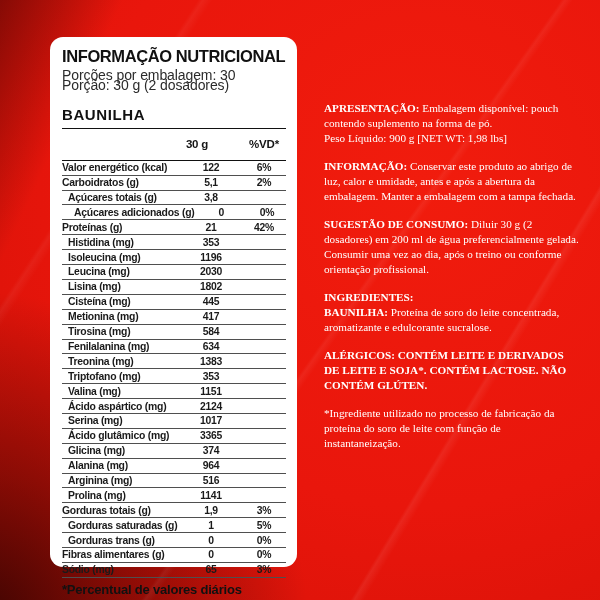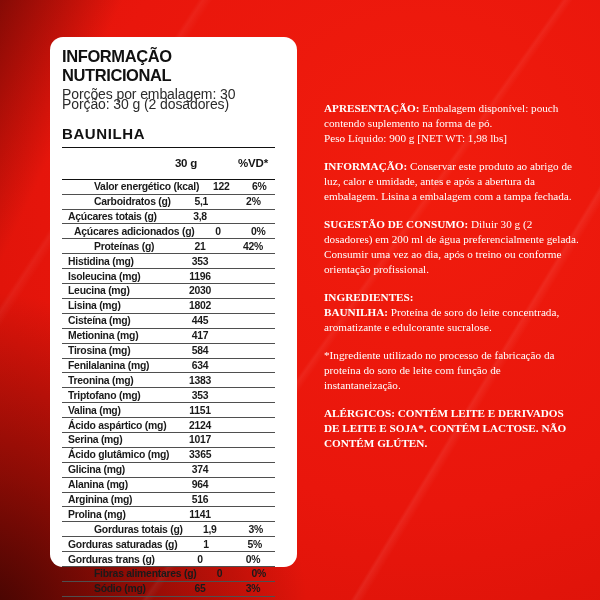--- a/index.html
+++ b/index.html
@@ -17,21 +17,21 @@
     position: absolute; pointer-events: none; inset: 0;
     background:
       linear-gradient(123deg, transparent 20%, rgba(255,255,255,0.05) 20.5%, transparent 21.5%),
       linear-gradient(121deg, transparent 74%, rgba(255,255,255,0.07) 74.4%, transparent 75.4%);
   }
 
   
   .panel {
     position: absolute; left: 50px; top: 37px; width: 247px; height: 530px;
     background: #ffffff; border-radius: 13px;
-    padding: 9px 22px 6px 12px;
+    padding: 9px 11px 6px 12px;
     color: #151515;
   }
   .title {
     font-size: 16.5px; font-weight: bold; letter-spacing: -0.4px;
     line-height: 19px; margin-top: 1px; color: #111;
   }
   .serv { font-size: 14px; line-height: 10.4px; color: #2b2b2b; letter-spacing: -0.1px; }
   .serv.first { margin-top: 4px; }
   .flavor { font-size: 15px; font-weight: bold; letter-spacing: 0.6px; margin-top: 15px; line-height: 18px; color: #111; }
 
@@ -45,21 +45,21 @@
   .cdv  { width: 44px; text-align: center; margin-left: 14px; }
 
   .rows { }
   .row {
     display: flex; align-items: center; height: 14.9px;
     border-bottom: 1px solid #4f4f4f;
     font-weight: bold; font-size: 10.4px; letter-spacing: -0.25px;
     color: #1a1a1a;
   }
   .rname { flex: 1; white-space: nowrap; }
-  .ind0 { padding-left: 0; margin-left: 32px; }
+  .ind0 { padding-left: 0; }
   .ind1 { padding-left: 6px; }
   .ind2 { padding-left: 12px; }
   .ramt { width: 62px; text-align: center; }
   .rdv  { width: 44px; text-align: center; }
 
   .footnote {
     margin-top: 4px; font-size: 13px; font-weight: bold;
     letter-spacing: -0.2px; color: #111;
   }
 
@@ -230,18 +230,18 @@
         <span class="ramt">65</span>
         <span class="rdv">3%</span>
       </div>
     </div>
 
   <div class="footnote">*Percentual de valores diários fornecidos pela porção.</div>
 </div>
 
 <div class="info" id="paras">
     <p class="para"><span class="bold">APRESENTAÇÃO:</span><span> Embalagem disponível: pouch contendo suplemento na forma de pó.</span><br><span>Peso Líquido: 900 g [NET WT: 1,98 lbs]</span></p>
-    <p class="para"><span class="bold">INFORMAÇÃO:</span><span> Conservar este produto ao abrigo de luz, calor e umidade, antes e após a abertura da embalagem. Lisina a embalagem com a tampa fechada.</span></p>
+    <p class="para"><span class="bold">INFORMAÇÃO:</span><span> Conservar este produto ao abrigo de luz, calor e umidade, antes e após a abertura da embalagem. Manter a embalagem com a tampa fechada.</span></p>
     <p class="para"><span class="bold">SUGESTÃO DE CONSUMO:</span><span> Diluir 30 g (2 dosadores) em 200 ml de água preferencialmente gelada. Consumir uma vez ao dia, após o treino ou conforme orientação profissional.</span></p>
     <p class="para"><span class="bold">INGREDIENTES:</span><br><span class="bold">BAUNILHA:</span><span> Proteína de soro do leite concentrada, aromatizante e edulcorante sucralose.</span></p>
+    <p class="para"><span class="bold">ALÉRGICOS: CONTÉM LEITE E DERIVADOS DE LEITE E SOJA*. CONTÉM LACTOSE.  NÃO CONTÉM GLÚTEN.</span></p>
     <p class="para"><span>*Ingrediente utilizado no processo de fabricação da proteína do soro de leite com função de instantaneização.</span></p>
-    <p class="para"><span class="bold">ALÉRGICOS: CONTÉM LEITE E DERIVADOS DE LEITE E SOJA*. CONTÉM LACTOSE.  NÃO CONTÉM GLÚTEN.</span></p>
   </div>
 
 </body></html>

